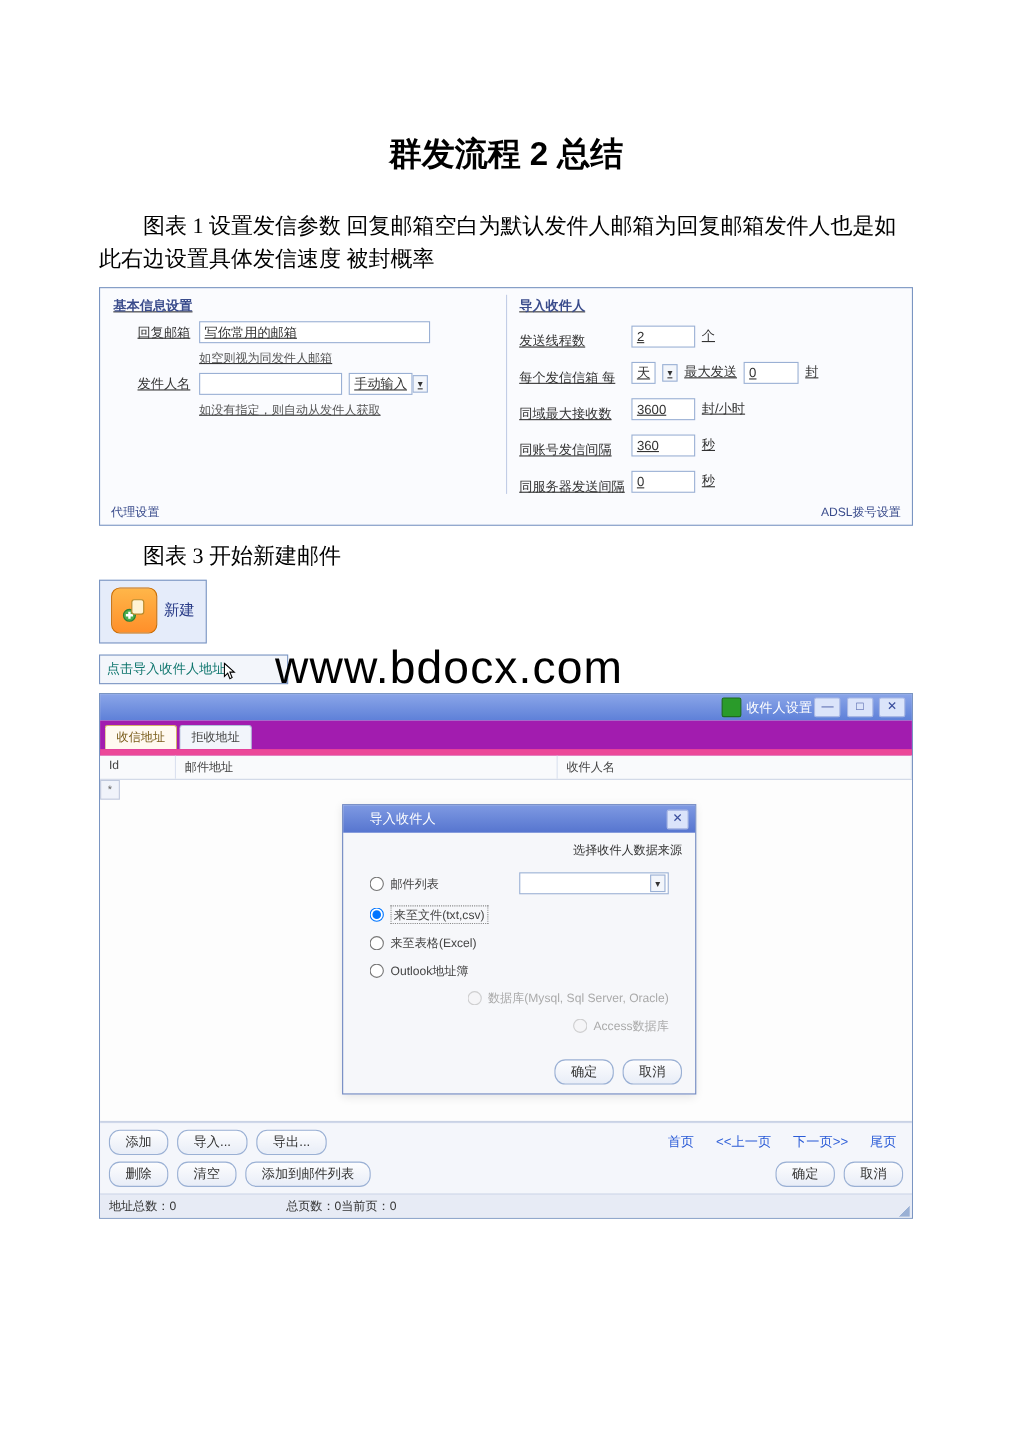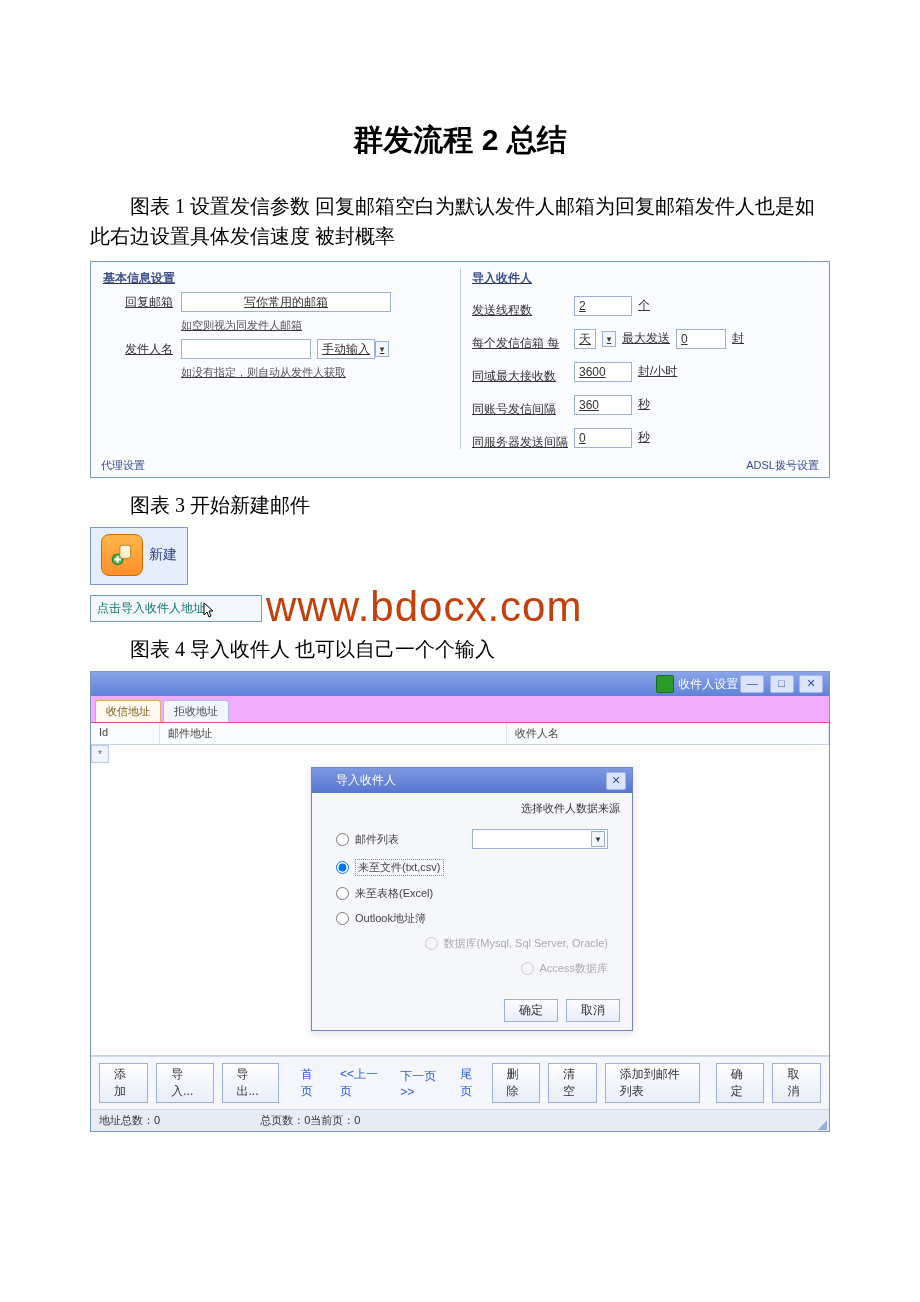--- a/index.html
+++ b/index.html
@@ -55,21 +55,21 @@
   .f1line .lbl { width: 70px; text-align: right; padding-right: 8px; }
   .f1line .hint { color: #555; font-size: 11px; padding-left: 78px; }
   .tbox {
     border: 1px solid #9ab0d4;
     background: #fff;
     height: 18px;
     line-height: 18px;
     padding: 0 4px;
     font-size: 12px;
   }
-  .tbox.w200 { width: 200px; text-align: center; }
+  .tbox.w200 { width: 200px; }
   .tbox.w120 { width: 120px; }
   .tbox.w50  { width: 48px; text-align: left; }
   .tbox.sm   { width: 40px; }
   .combo {
     border: 1px solid #9ab0d4;
     background: #fff;
     height: 18px;
     line-height: 18px;
     padding: 0 4px;
     display: inline-flex;
@@ -136,23 +136,23 @@
   }
   .cursor {
     position: absolute;
     left: 112px; top: 6px;
     width: 12px; height: 16px;
   }
   .cursor svg { width: 12px; height: 16px; }
 
   .watermark {
     position: absolute;
-    left: 176px;
+    left: 160px;
     font-size: 42px;
-    color: #c2410c;
+    color: #000000;
     font-family: Arial, sans-serif;
     letter-spacing: 1px;
     pointer-events: none;
     white-space: nowrap;
     text-align: center;
   }
 
   
   .fig4 {
     border: 1px solid #7a95c2;
@@ -181,24 +181,24 @@
     text-align: center;
     margin-left: 2px;
     color: #3b4f9e;
     background: #dbe4fa;
     border: 1px solid #a8b7e4;
     border-radius: 2px;
     font-family: Arial, sans-serif;
     font-size: 11px;
   }
   .tabsbar {
-    background: #f0abfc;
+    background: #a21caf;
     padding: 4px 4px 0 4px;
     display: flex; gap: 2px;
-    border-bottom: 1px solid #ec4899;
+    border-bottom: 6px solid #ec4899;
   }
   .tab {
     padding: 3px 10px;
     border: 1px solid #b0bed9;
     border-bottom: none;
     border-radius: 3px 3px 0 0;
     background: #f2f5fb;
     font-size: 11px;
     color: #444;
   }
@@ -280,26 +280,26 @@
   }
   .modal .btns {
     display:flex;justify-content:flex-end;gap:8px;padding:8px 12px;
   }
   .btn {
     border: 1px solid #9ab0d4;
     background: linear-gradient(#fdfdfe, #e8edf7);
     padding: 2px 14px;
     font-size: 12px;
     color: #333;
-    border-radius: 0;
+    border-radius: 10px;
   }
 
   .bottombar {
     padding: 6px 8px;
-    display:flex;flex-direction:row;gap:6px;
+    display:flex;flex-direction:column;gap:6px;
     background:#f4f6fb;
     border-top:1px solid #cfd7ea;
   }
   .btnrow { display:flex; align-items:center; gap:8px; }
   .btnrow .spacer { flex:1; }
   .link { color:#2a5bd7; font-size:12px; padding:0 6px;}
 
   .statusbar {
     display:flex; 
     background:#e7ebf5;
@@ -408,21 +408,20 @@
       <span>点击导入收件人地址</span>
       <span class="cursor">
         <svg viewBox="0 0 12 16">
             <path d="M1 1 L1 13 L4 10 L6 15 L8 14 L6 9 L10 9 Z" fill="#fff" stroke="#000"></path>
           </svg>
       </span>
     </div>
     <div class="watermark" style="top:-12px;">www.bdocx.com</div>
   </div>
 
-  <p class="caption">图表 4 导入收件人 也可以自己一个个输入</p>
 
   <div class="fig4">
     <div class="titlebar">
       <span style="display:flex;align-items:center;">
         <span class="wlicon"></span>
         <span>收件人设置</span>
       </span>
       <span class="winbtns">
         <span>—</span>
         <span>□</span>

